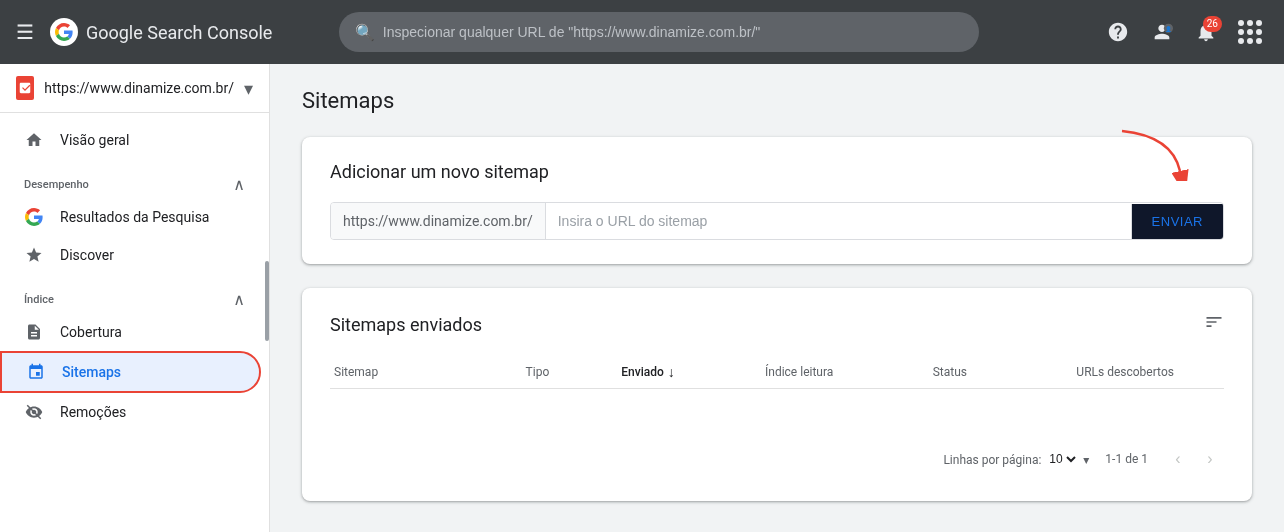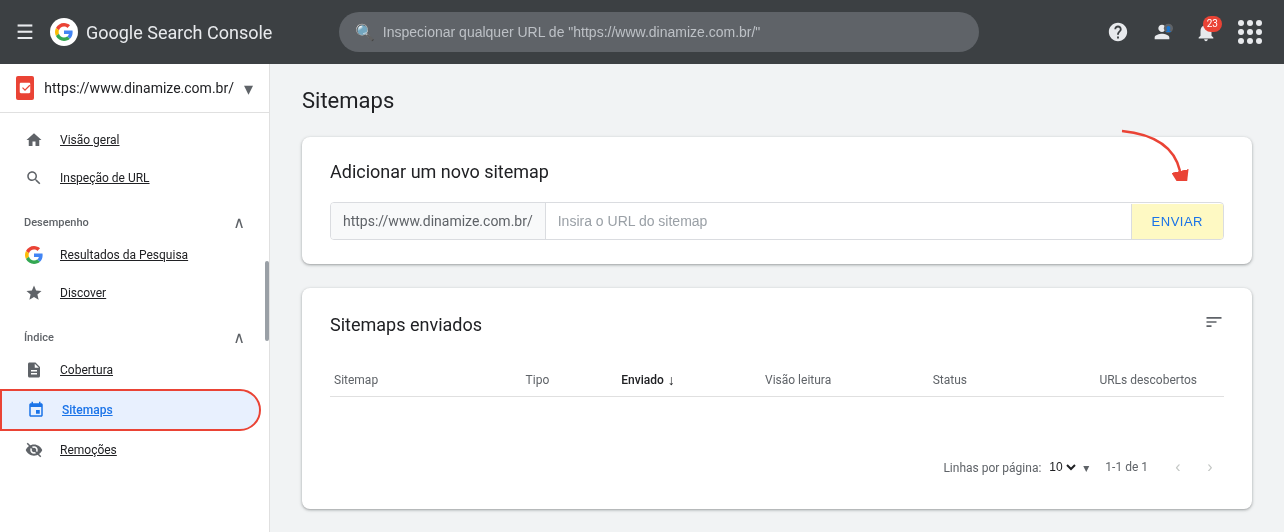--- a/index.html
+++ b/index.html
@@ -158,24 +158,23 @@
       padding: 8px 0;
     }
 
     .sidebar-item {
       display: flex;
       align-items: center;
       padding: 10px 24px;
       gap: 16px;
       cursor: pointer;
       color: #202124;
-      font-size: 12px;
+      font-size: 14px;
       border-radius: 0 24px 24px 0;
       margin-right: 8px;
-      text-decoration: underline;
     }
     .sidebar-item-icon {
       color: #5f6368;
       font-size: 18px;
       width: 20px;
       display: flex;
       align-items: center;
       justify-content: center;
     }
 
@@ -246,41 +245,41 @@
     .sitemap-input {
       flex: 1;
       border: none;
       outline: none;
       padding: 10px 12px;
       font-size: 14px;
       color: #c2410c;
     }
     .sitemap-input::placeholder { color: #9aa0a6; }
     .enviar-btn {
-      background: #fef9c3;
+      background: #0f172a;
       border: none;
       border-left: 1px solid #dadce0;
       padding: 10px 20px;
       font-size: 13px;
       font-weight: 500;
       color: #1a73e8;
       cursor: pointer;
       letter-spacing: 0.5px;
     }
 
     
     .sitemaps-table-card {
       position: relative;
     }
 
     .card-header-row {
       display: flex;
       align-items: center;
       justify-content: space-between;
-      margin-bottom: 28px;
+      margin-bottom: 20px;
     }
 
     .filter-icon {
       color: #5f6368;
       font-size: 18px;
       cursor: pointer;
     }
 
     .table-columns {
       display: flex;
@@ -288,21 +287,21 @@
       padding: 8px 0;
       border-bottom: 1px solid #e0e0e0;
       color: #5f6368;
       font-size: 12px;
     }
     .col-sitemap { flex: 2; padding-left: 4px; }
     .col-tipo { flex: 1; }
     .col-enviado { flex: 1.5; display: flex; align-items: center; gap: 4px; font-weight: 500; color: #202124; }
     .col-leitura { flex: 1.5; }
     .col-status { flex: 1.5; margin-left: 24px; }
-    .col-urls { flex: 1.5; text-align: center; padding-right: 4px; }
+    .col-urls { flex: 1.5; text-align: left; padding-right: 4px; }
 
     .sort-arrow { font-size: 14px; }
 
     .table-pagination {
       display: flex;
       align-items: center;
       justify-content: flex-end;
       gap: 16px;
       padding: 16px 0 4px;
       color: #5f6368;
@@ -379,21 +378,21 @@
       <svg width="22" height="22" viewBox="0 0 24 24" fill="#e8eaed">
           <path d="M12 12c2.21 0 4-1.79 4-4s-1.79-4-4-4-4 1.79-4 4 1.79 4 4 4zm0 2c-2.67 0-8 1.34-8 4v2h16v-2c0-2.66-5.33-4-8-4z"></path>
           <circle cx="19" cy="8" r="5" fill="#5f6368"></circle>
           <text x="19" y="11" text-anchor="middle" font-size="6" fill="#e8eaed">👤</text>
         </svg>
     </div>
     <div class="topbar-icon-btn">
       <svg width="22" height="22" viewBox="0 0 24 24" fill="#e8eaed">
           <path d="M12 22c1.1 0 2-.9 2-2h-4c0 1.1.9 2 2 2zm6-6v-5c0-3.07-1.64-5.64-4.5-6.32V4c0-.83-.67-1.5-1.5-1.5s-1.5.67-1.5 1.5v.68C7.63 5.36 6 7.92 6 11v5l-2 2v1h16v-1l-2-2z"></path>
         </svg>
-      <span class="badge">23</span>
+      <span class="badge">26</span>
     </div>
     <div class="topbar-icon-btn">
       <div class="topbar-apps-icon">
         <span></span>
           <span></span>
           <span></span>
         <span></span>
           <span></span>
           <span></span>
         <span></span>
@@ -426,28 +425,20 @@
 
       <div class="sidebar-item">
         <span class="sidebar-item-icon">
           <svg width="18" height="18" viewBox="0 0 24 24" fill="#5f6368">
               <path d="M10 20v-6h4v6h5v-8h3L12 3 2 12h3v8z"></path>
             </svg>
         </span>
         <span>Visão geral</span>
       </div>
 
-      <div class="sidebar-item">
-        <span class="sidebar-item-icon">
-          <svg width="18" height="18" viewBox="0 0 24 24" fill="#5f6368">
-              <path d="M15.5 14h-.79l-.28-.27C15.41 12.59 16 11.11 16 9.5 16 5.91 13.09 3 9.5 3S3 5.91 3 9.5 5.91 16 9.5 16c1.61 0 3.09-.59 4.23-1.57l.27.28v.79l5 4.99L20.49 19l-4.99-5zm-6 0C7.01 14 5 11.99 5 9.5S7.01 5 9.5 5 14 7.01 14 9.5 11.99 14 9.5 14z"></path>
-            </svg>
-        </span>
-        <span>Inspeção de URL</span>
-      </div>
 
       <div class="sidebar-section-label">
         <span>Desempenho</span>
         <span class="chevron">∧</span>
       </div>
 
       <div class="sidebar-item">
         <span class="sidebar-item-icon">
           <svg width="18" height="18" viewBox="0 0 48 48">
             <path fill="#EA4335" d="M24 9.5c3.54 0 6.71 1.22 9.21 3.6l6.85-6.85C35.9 2.38 30.47 0 24 0 14.62 0 6.51 5.38 2.56 13.22l7.98 6.19C12.43 13.72 17.74 9.5 24 9.5z"></path>
@@ -539,21 +530,21 @@
         </span>
       </div>
 
       <div class="table-columns">
         <span class="col-sitemap">Sitemap</span>
         <span class="col-tipo">Tipo</span>
         <span class="col-enviado">
           <span>Enviado</span>
           <span class="sort-arrow">↓</span>
         </span>
-        <span class="col-leitura">Visão leitura</span>
+        <span class="col-leitura">Índice leitura</span>
         <span class="col-status">Status</span>
         <span class="col-urls">URLs descobertos</span>
       </div>
 
       <div style="min-height:40px;"></div>
 
       <div class="table-pagination">
         <div class="rows-per-page">
           <span>Linhas por página:</span>
           <select>

